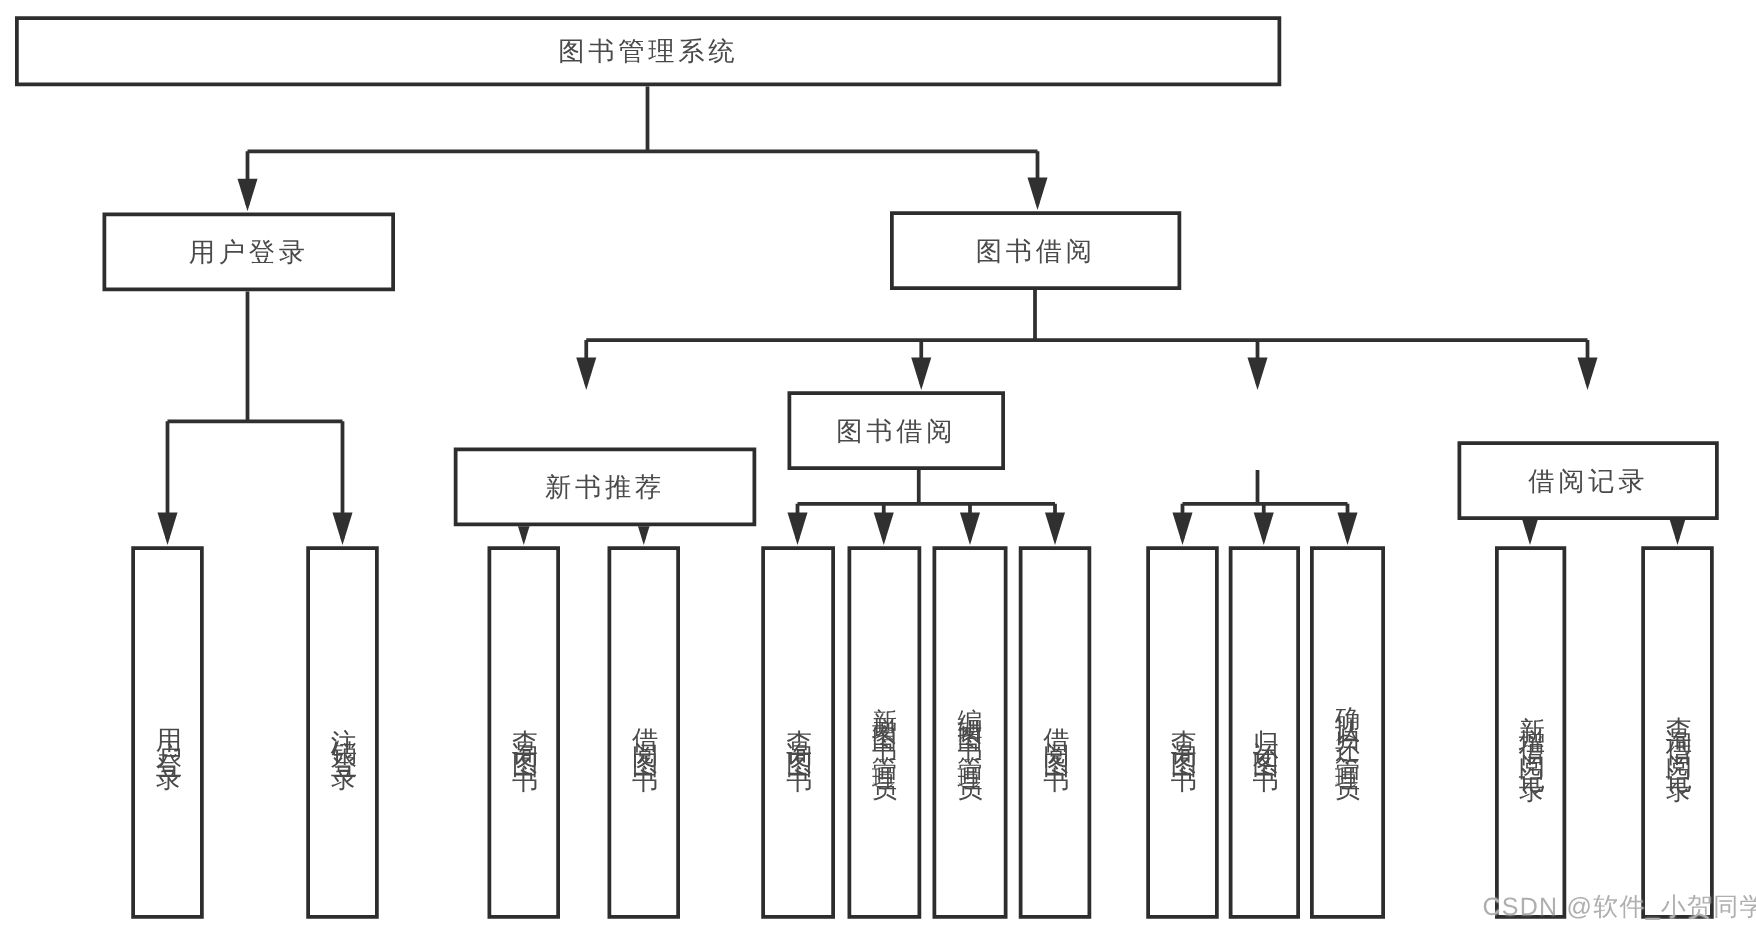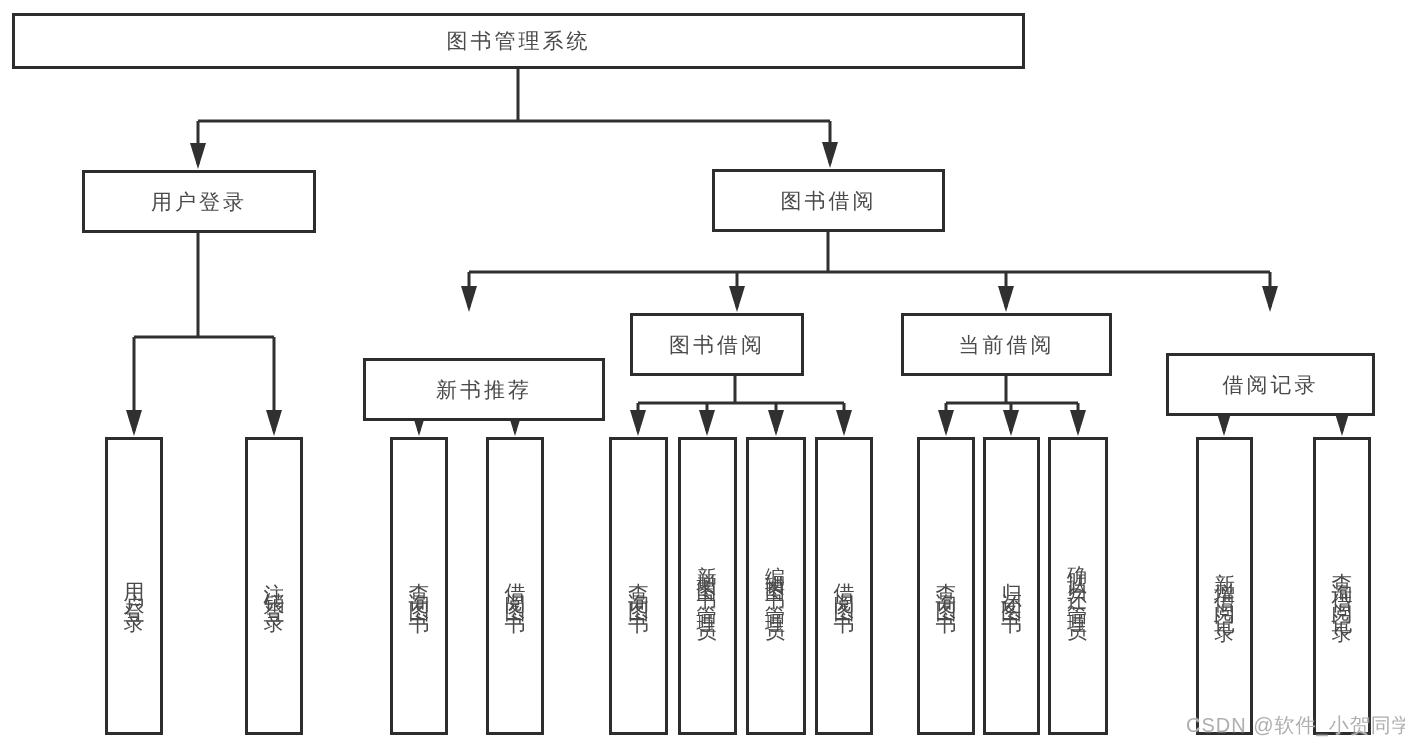--- a/index.html
+++ b/index.html
@@ -129,23 +129,20 @@
   <div class="box" id="n-bmgmt">
     <span class="htext">图书借阅</span>
   </div>
 
   <div class="box" id="n-l3-0">
     <span class="htext">新书推荐</span>
   </div>
   <div class="box" id="n-l3-1">
     <span class="htext">图书借阅</span>
   </div>
-  <div class="box" id="n-l3-2">
-    <span class="htext">当前借阅</span>
-  </div>
   <div class="box" id="n-l3-3">
     <span class="htext">借阅记录</span>
   </div>
 
   <div class="box" id="n-leaf-0">
     <span class="vtext">用户登录</span>
   </div>
   <div class="box" id="n-leaf-1">
     <span class="vtext">注销登录</span>
   </div>

